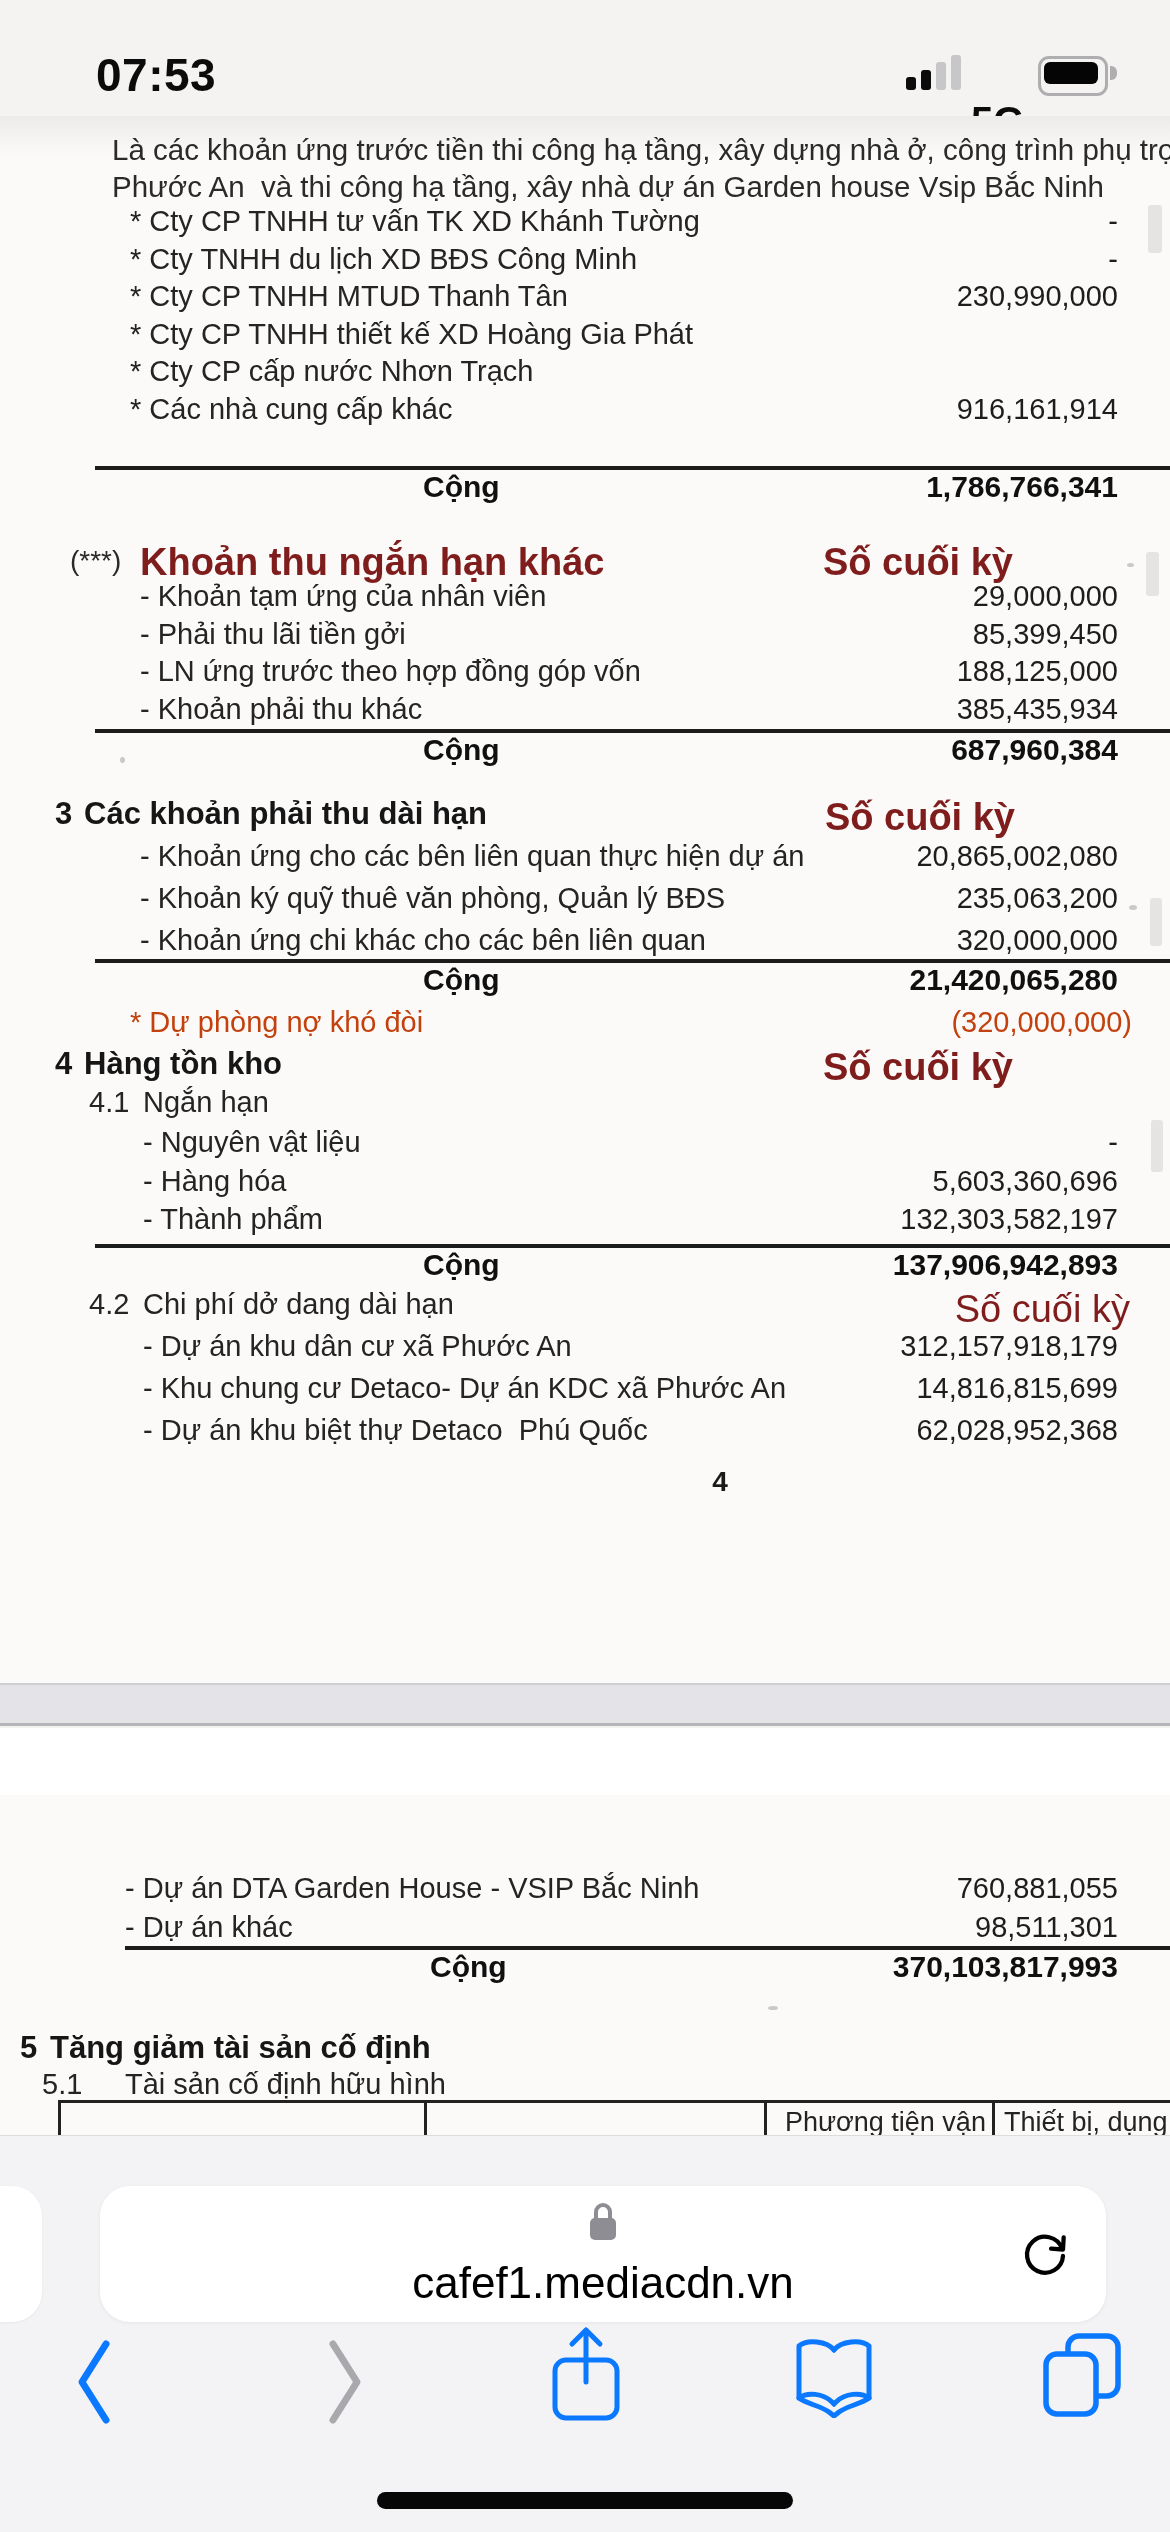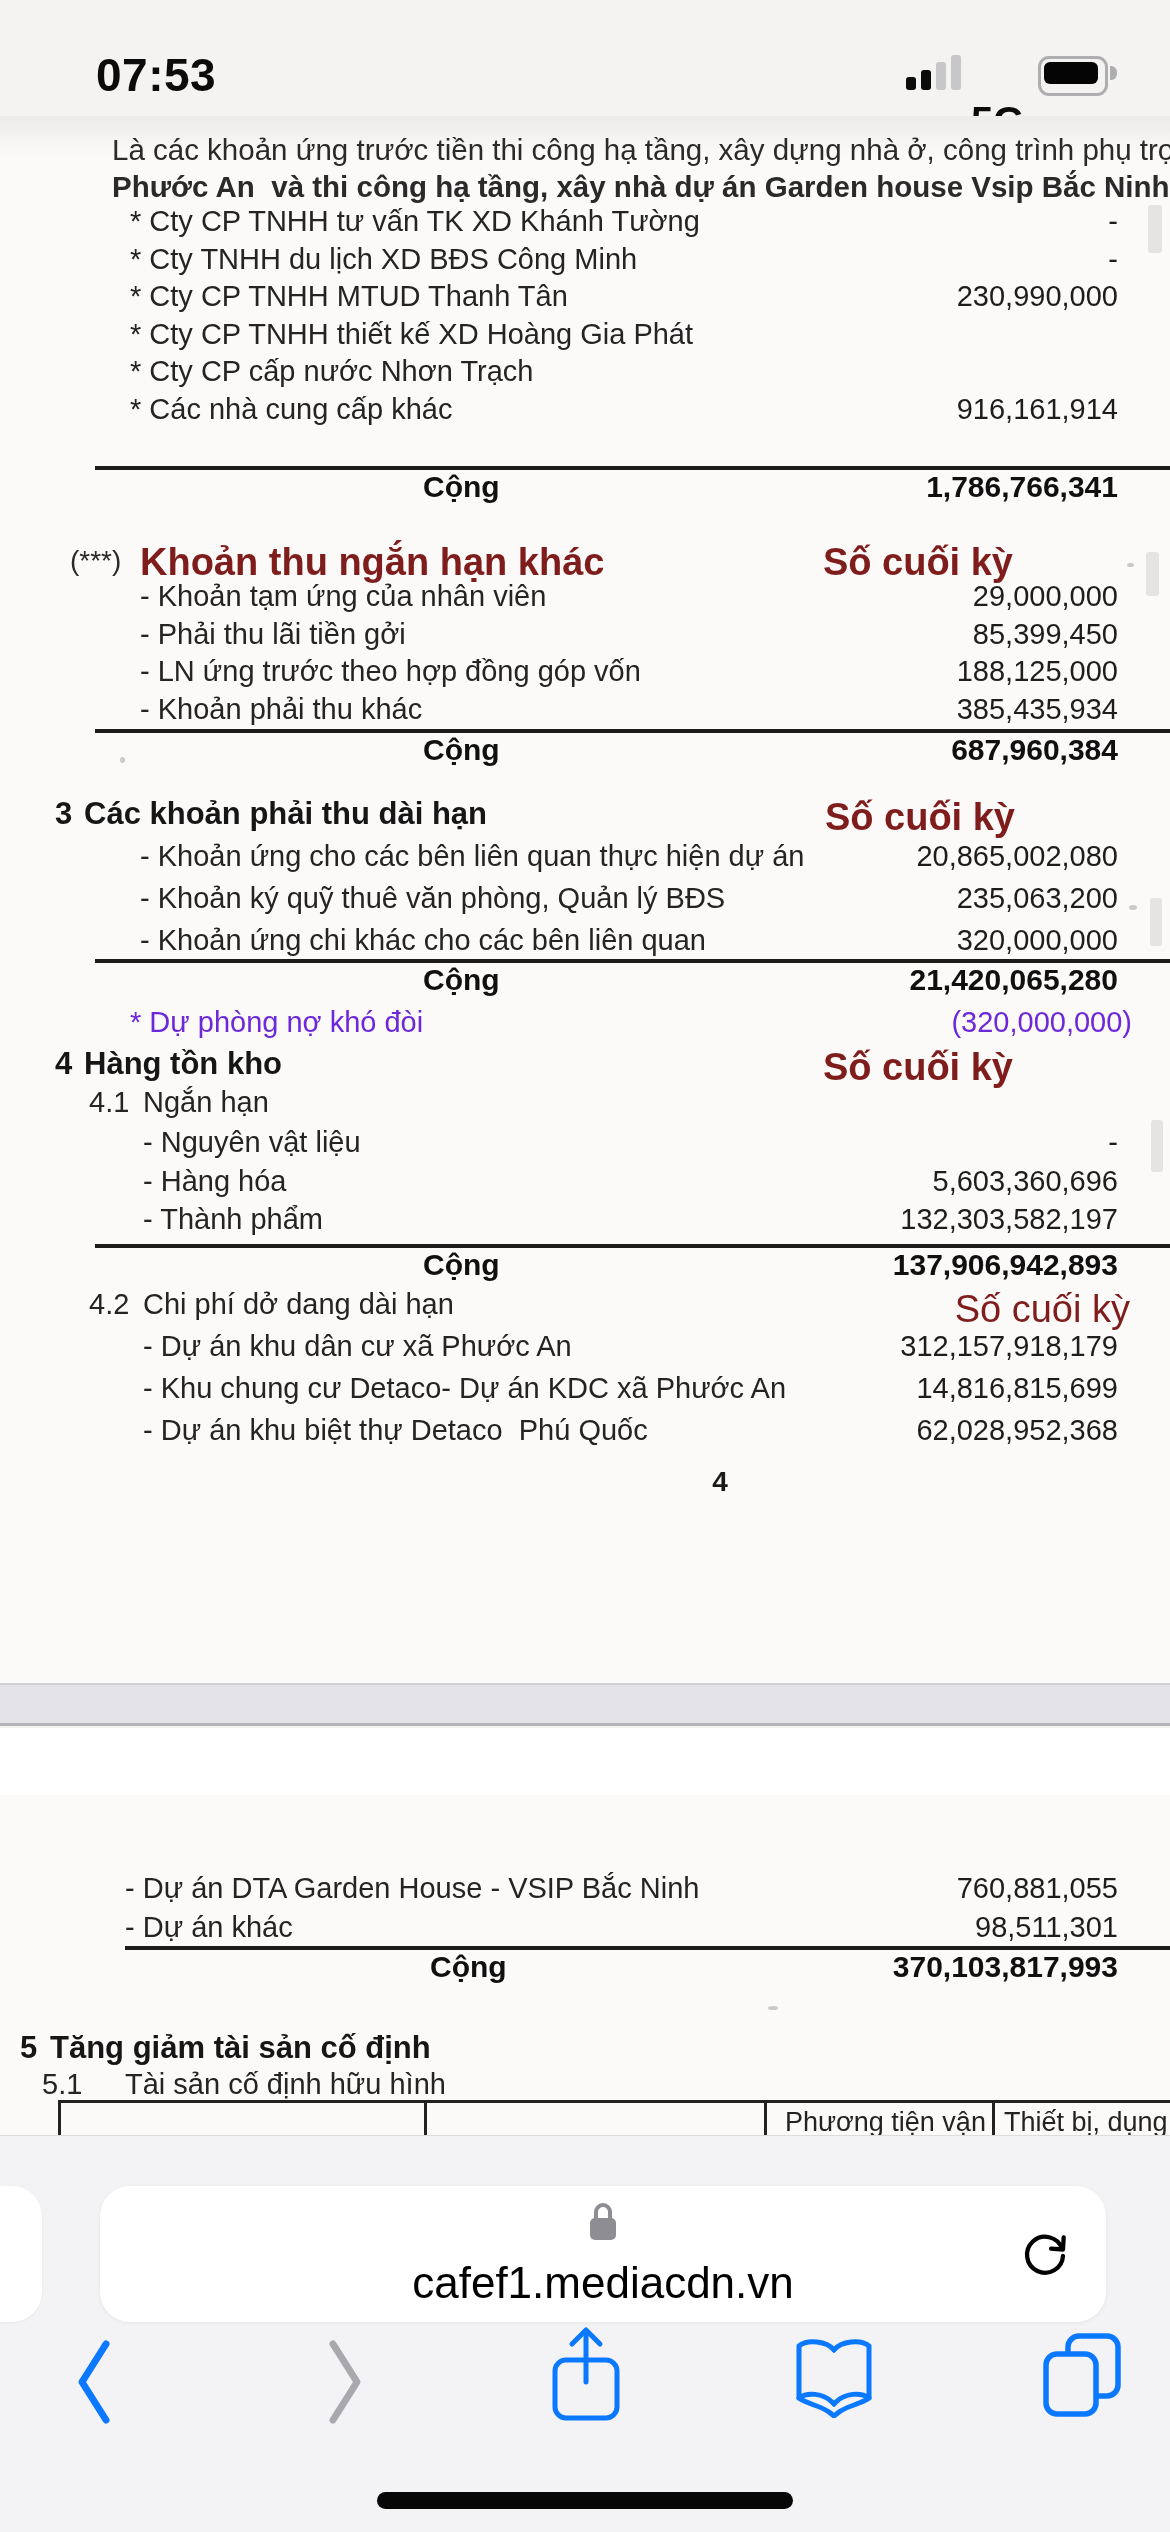--- a/index.html
+++ b/index.html
@@ -17,21 +17,21 @@
 
   
   #doc{position:absolute;left:0;top:0;width:1170px;height:2135px;overflow:hidden;filter:blur(.3px);}
   #page1-bg{position:absolute;left:0;top:116px;width:1170px;height:1567px;
             background:linear-gradient(#ecebe9 0,#fbfaf9 40px,#fbfaf9 100%);}
   #separator{position:absolute;left:0;top:1683px;width:1170px;height:43px;background:#e4e3e7;
              border-top:2px solid #cfced2;border-bottom:3px solid #b5b4b8;box-sizing:border-box;}
   #gap{position:absolute;left:0;top:1728px;width:1170px;height:67px;background:#ffffff;}
   #page2-bg{position:absolute;left:0;top:1795px;width:1170px;height:340px;background:#fbfaf9;}
 
-  .doc-text{color:#6d28d9;font-size:29px;white-space:pre;}
+  .doc-text{color:#c2410c;font-size:29px;white-space:pre;}
   .intro{position:absolute;left:112px;font-size:29.5px;color:#2a2a2a;white-space:pre;}
   .rowset{position:absolute;left:0;width:1170px;}
   .row{position:relative;height:var(--rh,37.5px);}
   .row .lbl{position:absolute;left:var(--ll,130px);top:0;font-size:29px;color:#242424;white-space:pre;}
   .row .val{position:absolute;right:52px;top:0;font-size:29px;font-weight:500;color:#1d1d1d;}
   .rule{position:absolute;height:4px;background:#1c1c1c;}
   .total{position:absolute;font-size:30px;font-weight:700;color:#101010;white-space:pre;}
   .secnum{position:absolute;font-size:31px;font-weight:700;color:#161616;}
   .sectitle{position:absolute;font-size:31px;font-weight:700;color:#161616;white-space:pre;}
   .subnum{position:absolute;font-size:29px;color:#242424;}
@@ -82,21 +82,21 @@
     </span>
   </div>
 
   <div id="doc">
     <div id="page1-bg"></div>
     <div id="separator"></div>
     <div id="gap"></div>
     <div id="page2-bg"></div>
 
     <div class="intro" style="top:133px;">Là các khoản ứng trước tiền thi công hạ tầng, xây dựng nhà ở, công trình phụ trợ của dự</div>
-    <div class="intro" style="top:170px;font-weight:bold;">Phước An  và thi công hạ tầng, xây nhà dự án Garden house Vsip Bắc Ninh</div>
+    <div class="intro" style="top:170px;">Phước An  và thi công hạ tầng, xây nhà dự án Garden house Vsip Bắc Ninh</div>
 
     <div class="rowset" style="top:205px;--rh:37.5px;--ll:130px;">
 
         <div class="row">
           <span class="lbl">* Cty CP TNHH tư vấn TK XD Khánh Tường</span>
           <span class="val">-</span>
         </div>
 
         <div class="row">
           <span class="lbl">* Cty TNHH du lịch XD BĐS Công Minh</span>

